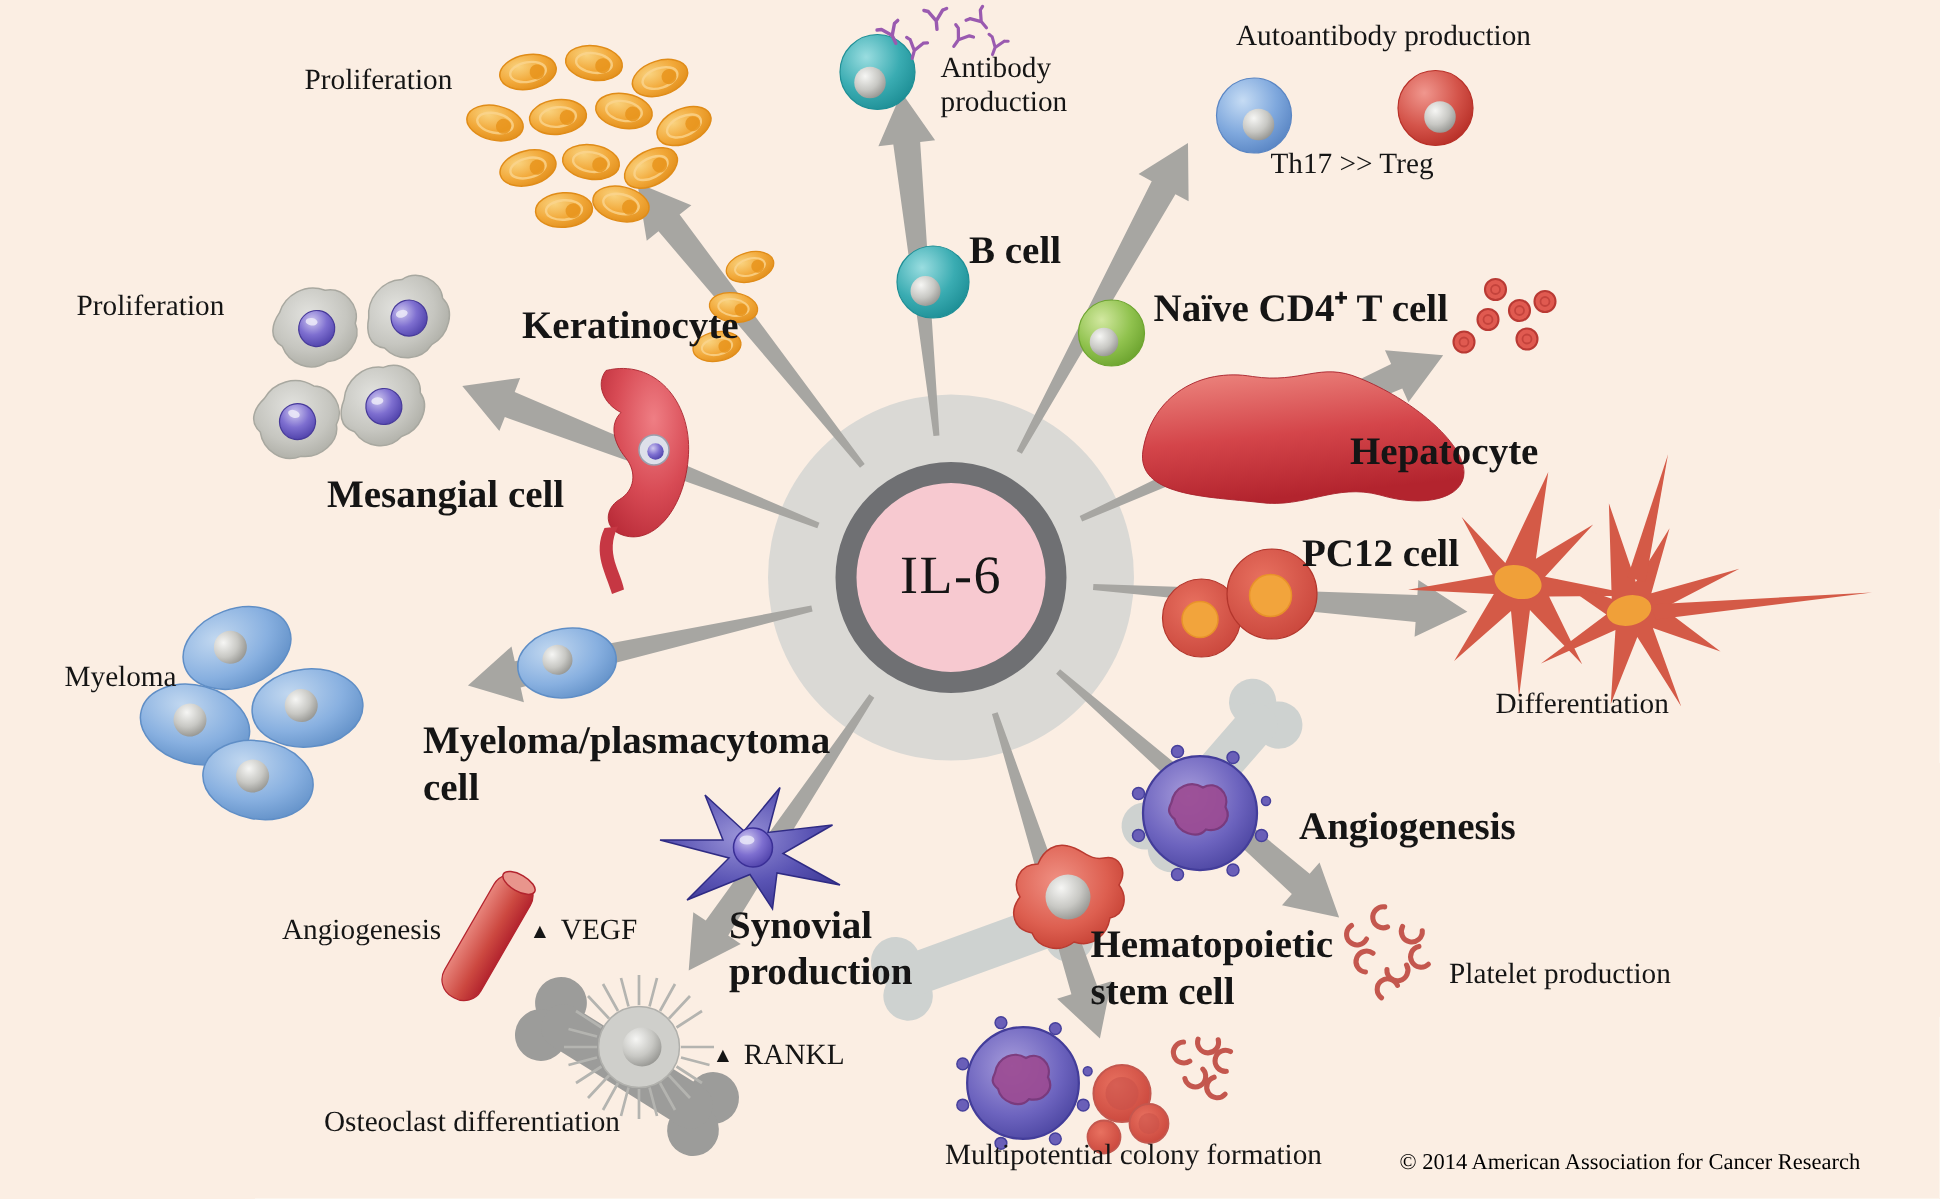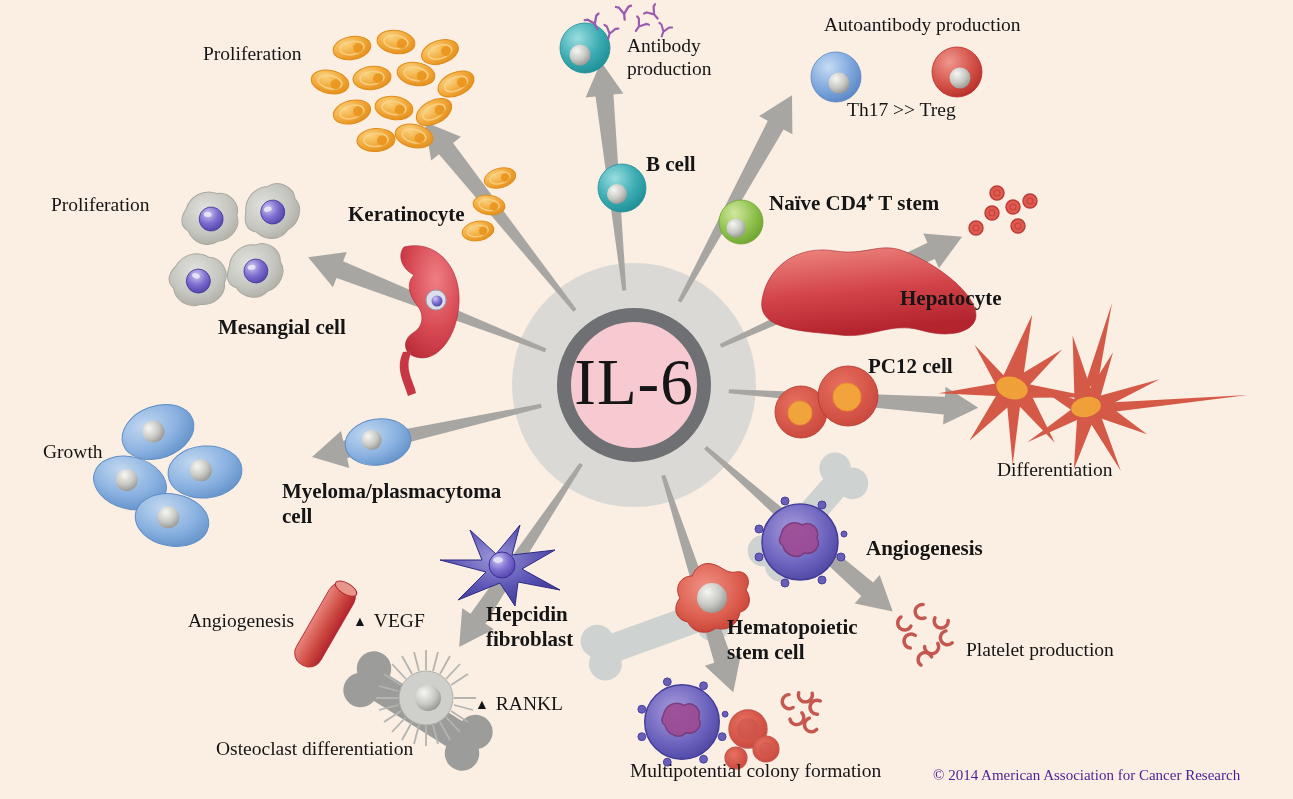--- a/index.html
+++ b/index.html
@@ -8,30 +8,30 @@
     background:#fbeee3;
     font-family:"Liberation Sans",sans-serif;
   }
   #artwork{position:absolute;left:0;top:0;}
   .label{
     position:absolute;color:#151515;white-space:nowrap;
     font-family:Liberation Serif, serif;line-height:1.18;
   }
   .bold{font-weight:bold;}
   .wrap{white-space:normal;text-align:left;}
-  .sz-name{font-size:21px;}
+  .sz-name{font-size:26px;}
   .sz-out{font-size:19.5px;}
   .sz-prod{font-size:18.5px;line-height:23px;}
   .tri{display:inline-block;width:27px;font-size:14px;vertical-align:1px;}
   .tri2{display:inline-block;font-size:14px;vertical-align:1px;margin-right:7px;}
   #il6-label{
-    font-size:65px;letter-spacing:1px;
+    font-size:36px;letter-spacing:1px;
     transform:translate(-50%,-54%);
   }
-  #copyright{font-size:15px;color:#4c1d95;}
+  #copyright{font-size:15px;color:#000000;}
 </style>
 </head>
 <body>
 
 <div id="stage">
 
 <svg id="artwork" width="1293" height="799" viewBox="0 0 1293 799">
   <defs>
     <radialGradient id="gTeal" cx="35%" cy="30%" r="75%">
       <stop offset="0%" stop-color="#9adde0"></stop>
@@ -363,41 +363,41 @@
 </svg>
 
 <div class="label sz-out" style="left:203px;top:42px;">Proliferation</div>
 <div class="label sz-name bold" style="left:348px;top:202px;">Keratinocyte</div>
 
 <div class="label sz-out wrap" style="left:627px;top:34px;width:112px;">Antibody production</div>
 <div class="label sz-name bold" style="left:646px;top:152px;">B cell</div>
 
 <div class="label sz-out" style="left:824px;top:13px;">Autoantibody production</div>
 <div class="label sz-out" style="left:847px;top:98px;">Th17 &gt;&gt; Treg</div>
-<div class="label sz-name bold" style="left:769px;top:191px;">Naïve CD4⁺ T stem</div>
+<div class="label sz-name bold" style="left:769px;top:191px;">Naïve CD4⁺ T cell</div>
 
 <div class="label sz-name bold" style="left:900px;top:286px;">Hepatocyte</div>
 
 <div class="label sz-name bold" style="left:868px;top:354px;">PC12 cell</div>
 <div class="label sz-out" style="left:997px;top:458px;">Differentiation</div>
 
 <div class="label sz-name bold" style="left:866px;top:536px;">Angiogenesis</div>
 <div class="label sz-out" style="left:966px;top:638px;">Platelet production</div>
 
 <div class="label sz-out" style="left:630px;top:759px;">Multipotential colony formation</div>
 <div class="label sz-name bold wrap" style="left:727px;top:615px;width:162px;">Hematopoietic stem cell</div>
 
-<div class="label sz-name bold wrap" style="left:486px;top:602px;width:114px;">Hepcidin fibroblast</div>
+<div class="label sz-name bold wrap" style="left:486px;top:602px;width:114px;">Synovial production</div>
 <div class="label sz-out" style="left:188px;top:609px;">Angiogenesis</div>
 <div class="label sz-out" style="left:353px;top:609px;"><span class="tri2">▲</span><span>VEGF</span></div>
 <div class="label sz-out" style="left:475px;top:692px;"><span class="tri2">▲</span><span>RANKL</span></div>
 <div class="label sz-out" style="left:216px;top:737px;">Osteoclast differentiation</div>
 
 <div class="label sz-name bold wrap" style="left:282px;top:479px;width:200px;">Myeloma/plasmacytoma cell</div>
-<div class="label sz-out" style="left:43px;top:440px;">Growth</div>
+<div class="label sz-out" style="left:43px;top:440px;">Myeloma</div>
 
 <div class="label sz-name bold" style="left:218px;top:315px;">Mesangial cell</div>
 <div class="label sz-out" style="left:51px;top:193px;">Proliferation</div>
 
 <div class="label" id="il6-label" style="left:634px;top:385px;">IL-6</div>
 
 <div class="label" id="copyright" style="left:933px;top:767px;">© 2014  American Association for Cancer Research</div>
 
 </div>
 

